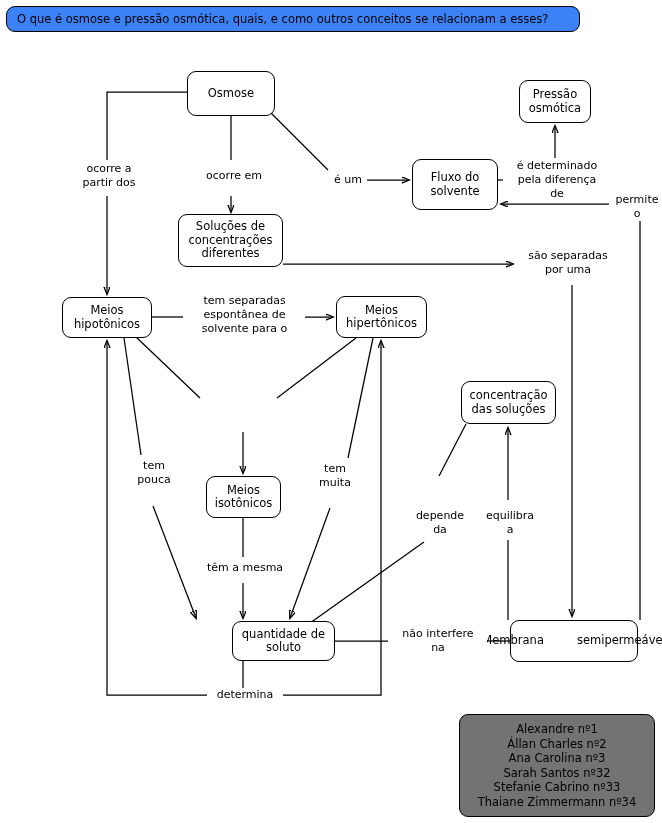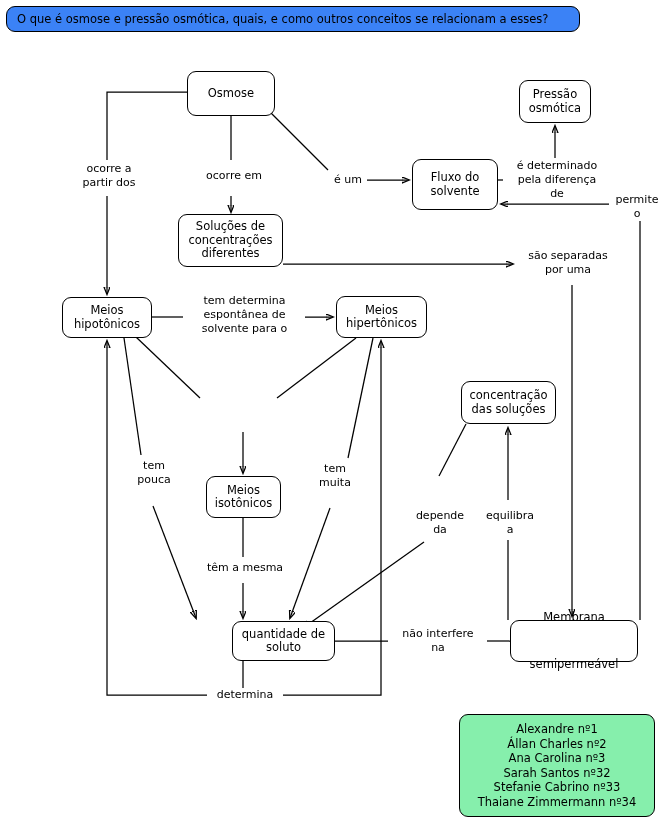--- a/index.html
+++ b/index.html
@@ -26,21 +26,21 @@
   
   .lbl{
     position:absolute;background:#fff;text-align:center;
     font-size:11px;line-height:14px;z-index:4;padding:0 2px;
     white-space:nowrap;
   }
 
   
   .legend-box{
     position:absolute;left:459px;top:714px;width:194px;height:101px;
-    border:1.3px solid #000;border-radius:9px;background:#86efac;
+    border:1.3px solid #000;border-radius:9px;background:#737373;
     display:flex;flex-direction:column;align-items:center;justify-content:center;
     font-size:11.5px;line-height:14.5px;z-index:3;
   }
   .legend-box div{white-space:nowrap;}
 
   svg.edges{position:absolute;left:0;top:0;width:662px;height:823px;z-index:1;}
   svg.edges line, svg.edges path, svg.edges polyline{
     stroke:#000;stroke-width:1.25px;fill:none;
   }
 </style>
@@ -148,21 +148,21 @@
   <div class="node" style="left:461px;top:381px;width:95px;height:43px;flex-direction:column;">
     <span>concentração</span>
     <span>das soluções</span>
   </div>
 
   <div class="node" style="left:192px;top:621px;width:103px;height:40px;flex-direction:column;margin-left:40px;">
     <span>quantidade de</span>
     <span>soluto</span>
   </div>
 
-  <div class="node" style="left:510px;top:620px;width:128px;height:42px;flex-direction:column;gap:33px;">
+  <div class="node" style="left:510px;top:620px;width:128px;height:42px;gap:33px;">
     <span>Membrana</span>
     <span>semipermeável</span>
   </div>
 
   <div class="lbl" style="left:64px;top:162px;width:86px;">
     <div>ocorre a</div>
     <div>partir dos</div>
   </div>
 
   <div class="lbl" style="left:190px;top:169px;width:84px;">
@@ -183,21 +183,21 @@
     <div>permite</div>
     <div>o</div>
   </div>
 
   <div class="lbl" style="left:517px;top:249px;width:98px;">
     <div>são separadas</div>
     <div>por uma</div>
   </div>
 
   <div class="lbl" style="left:184px;top:294px;width:117px;">
-    <div>tem determina</div>
+    <div>tem separadas</div>
     <div>espontânea de</div>
     <div>solvente para o</div>
   </div>
 
 
   <div class="lbl" style="left:128px;top:459px;width:48px;">
     <div>tem</div>
     <div>pouca</div>
   </div>
 

